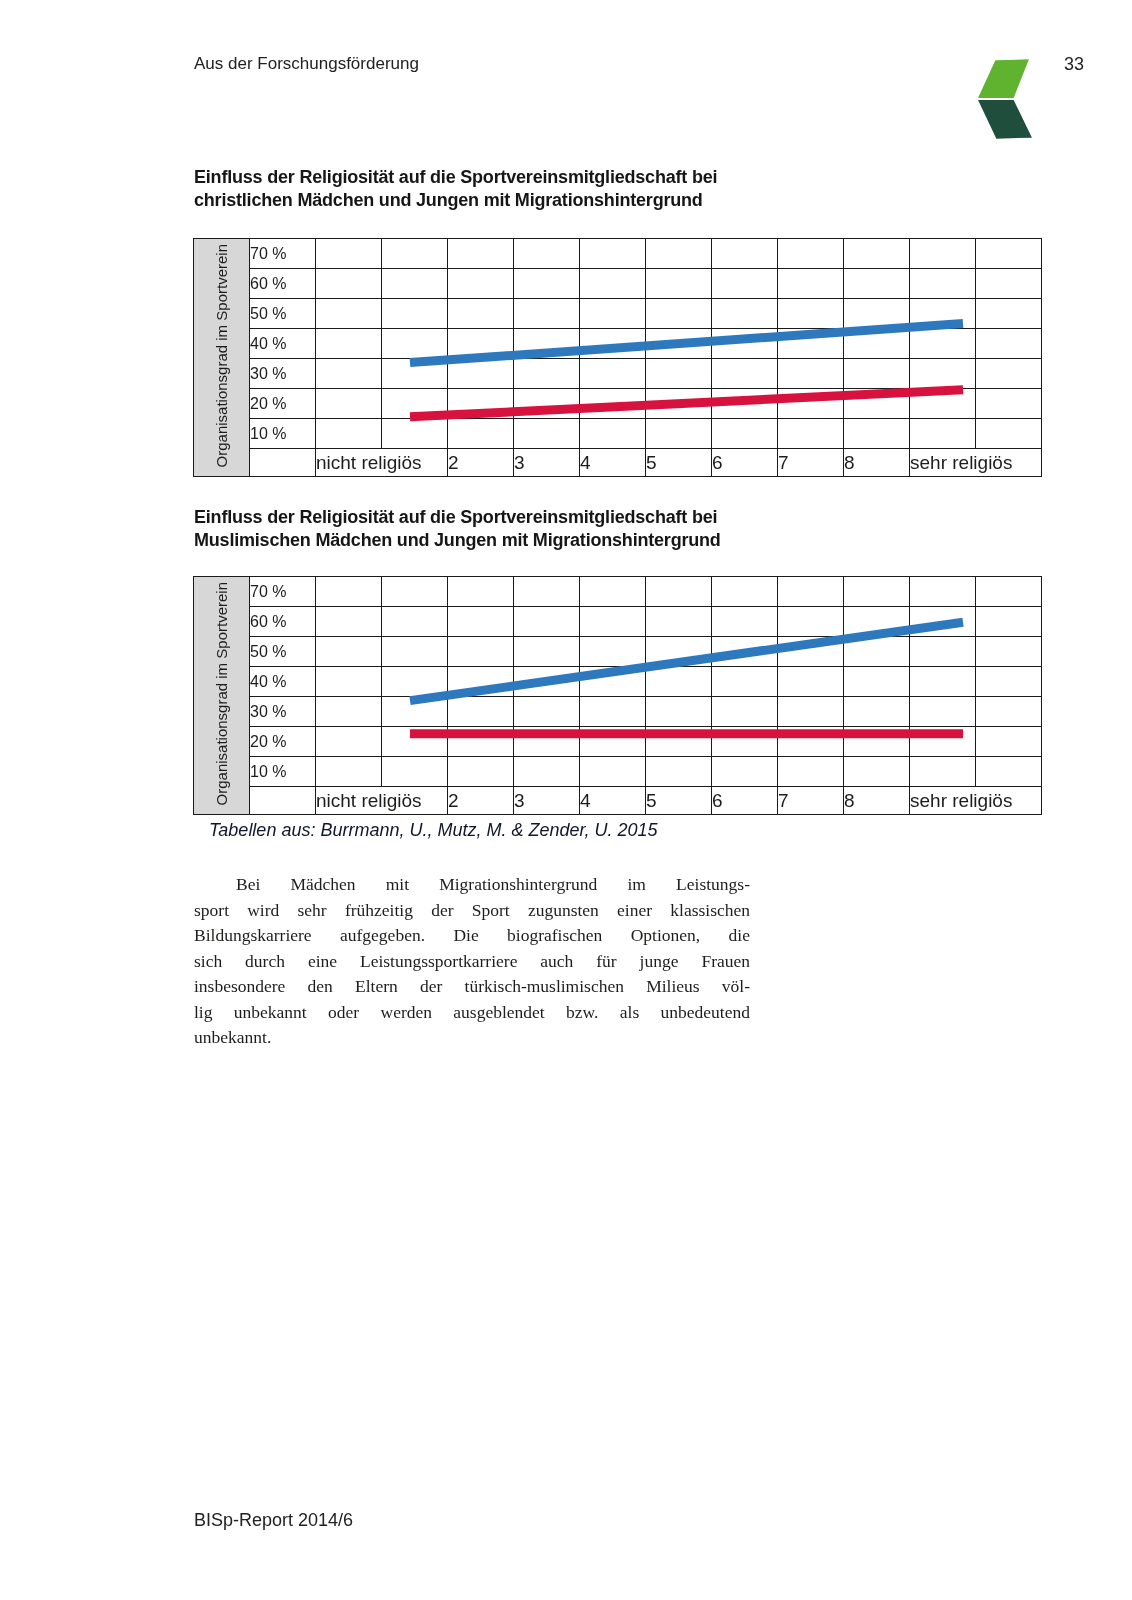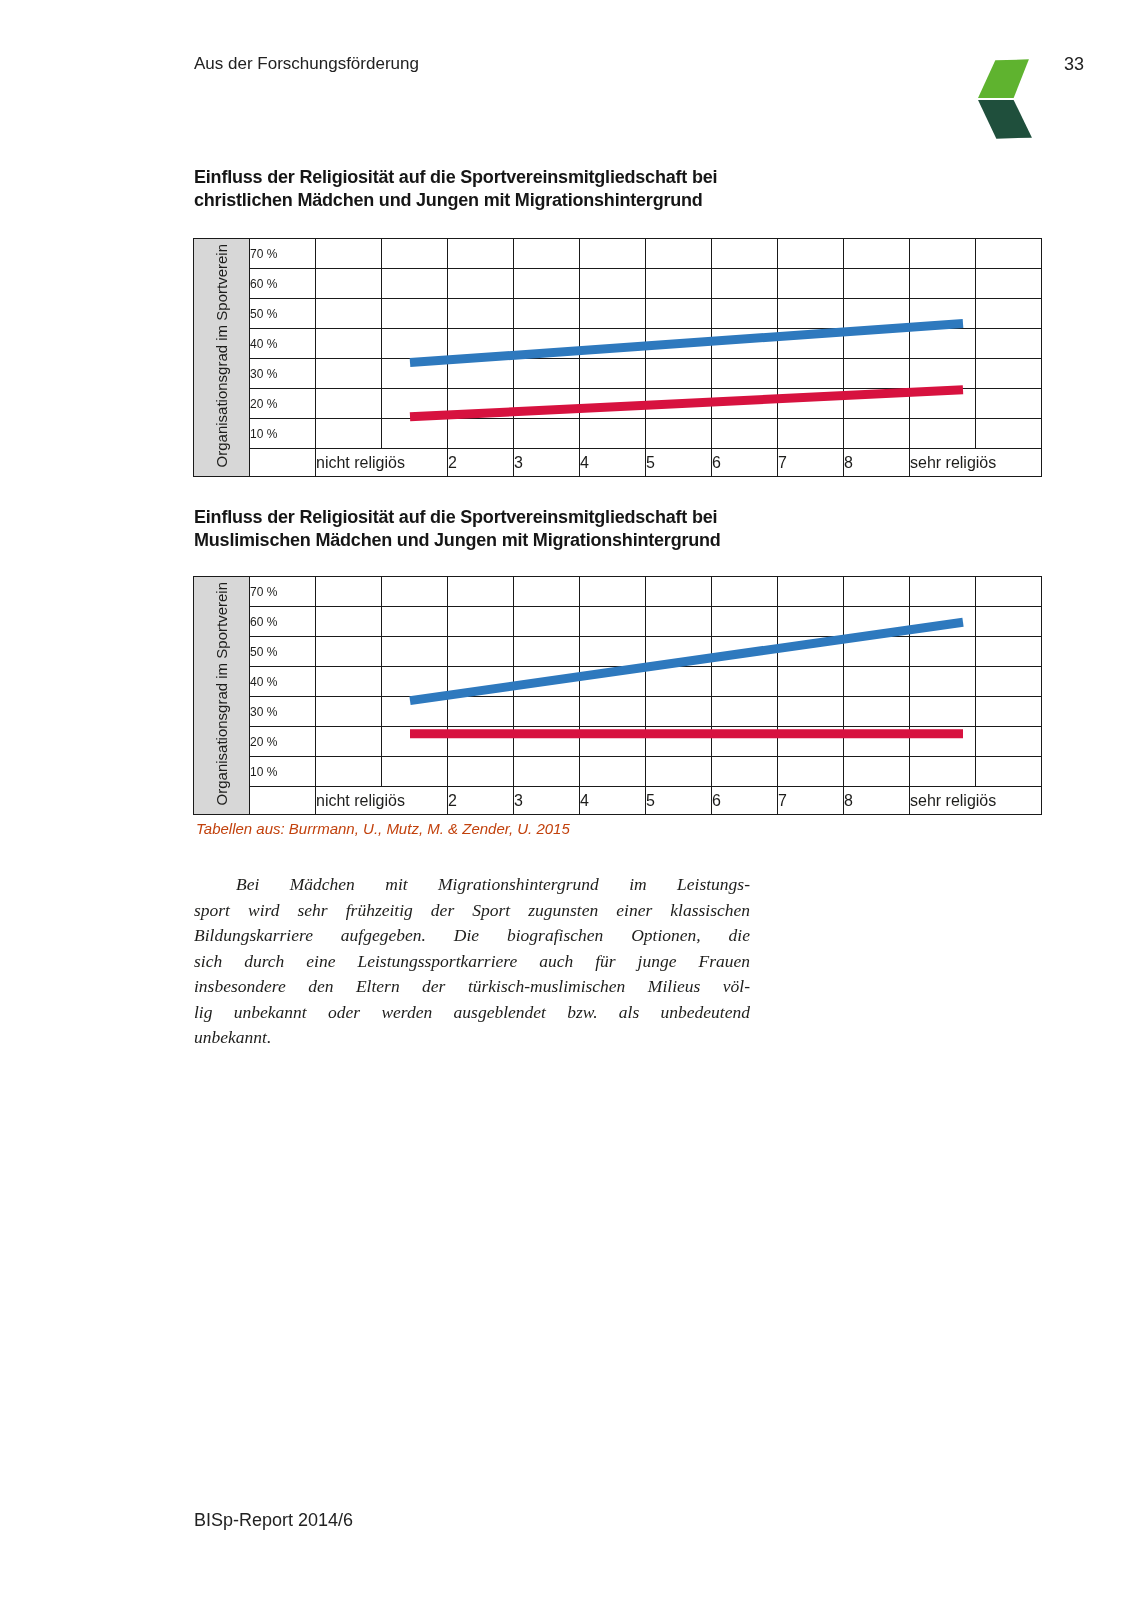--- a/index.html
+++ b/index.html
@@ -21,33 +21,33 @@
 
   table.chart-table { border-collapse:collapse; table-layout:fixed; }
   table.chart-table td { border:1.5px solid #1a1a1a; padding:0; box-sizing:border-box; }
   table.chart-table tr { height:30px; }
   table.chart-table tr.xrow { height:28px; }
   td.ylabel-cell { width:56px; background:#d7d7d7; text-align:center; vertical-align:middle; }
   .ylabel-text {
     display:inline-block; writing-mode:vertical-rl; transform:rotate(180deg);
     font-size:15px; color:#1d1d1b; white-space:nowrap;
   }
-  td.ytick-cell { width:66px; font-size:12px; padding-left:10px; vertical-align:middle; }
+  td.ytick-cell { width:66px; font-size:16px; padding-left:10px; vertical-align:middle; }
   td.data-cell  { width:66px; }
-  td.xcat-cell  { font-size:16px; padding-left:8px; vertical-align:middle; white-space:nowrap; overflow:hidden; }
+  td.xcat-cell  { font-size:19px; padding-left:8px; vertical-align:middle; white-space:nowrap; overflow:hidden; }
 
   svg.series-overlay { position:absolute; left:124px; top:1px; pointer-events:none; }
 
-  .caption { position:absolute; left:160px; top:820px; font-style:italic; font-size:15px; color:#c2410c; }
+  .caption { position:absolute; left:173px; top:820px; font-style:italic; font-size:18px; color:#0f172a; }
 
   .body-text {
     position:absolute; left:158px; top:872px; width:556px;
     font-family:"Liberation Serif", serif; font-size:17.5px; line-height:25.5px; color:#1d1d1b;
   }
-  .body-line { text-align:justify; text-align-last:justify;font-style:italic; }
+  .body-line { text-align:justify; text-align-last:justify; }
   .body-line.first { text-indent:42px; }
   .body-line.last  { text-align-last:left; }
 
   .footer { position:absolute; left:158px; top:1510px; font-size:18px; color:#222; }
 </style>
 </head>
 <body>
 
 <div class="page">
 

